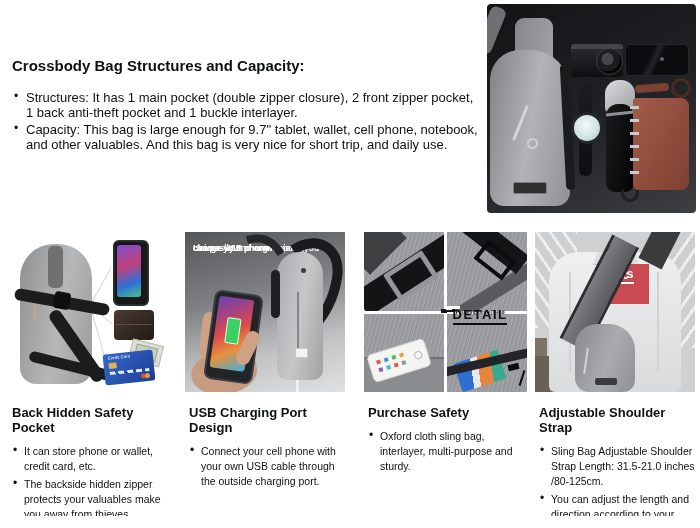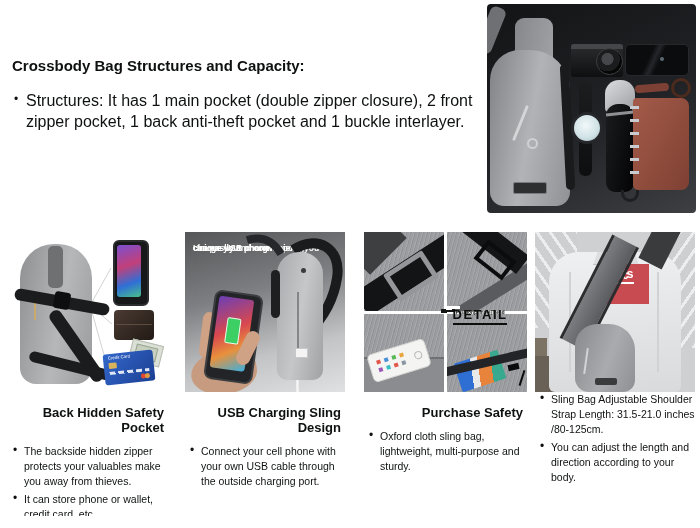--- a/index.html
+++ b/index.html
@@ -3,21 +3,21 @@
 <meta charset="utf-8">
 <style>
   html,body{margin:0;padding:0;background:#fff;}
   .page{position:relative;width:700px;height:516px;background:#fff;overflow:hidden;
         font-family:"Liberation Sans",sans-serif;color:#0f1111;}
 
   
   .intro{position:absolute;left:12px;top:57px;width:472px;}
   .intro h2{margin:0 0 16px;font-size:15px;font-weight:bold;color:#0f1111;}
   .blist{list-style:none;margin:0;padding:0;}
-  .blist li{position:relative;padding-left:14px;font-size:16px;line-height:21px;margin:0 0 2px;color:#0f1111;}
+  .blist li{position:relative;padding-left:14px;font-size:13px;line-height:15px;margin:0 0 2px;color:#0f1111;}
   .blist li::before{content:"•";position:absolute;left:2px;top:-1px;font-size:12px;}
 
   
   .hero{position:absolute;left:487px;top:4px;width:209px;height:209px;border-radius:4px;overflow:hidden;
         background:linear-gradient(155deg,#131416 0%,#212225 55%,#3d3f43 100%);}
   .hero *{position:absolute;}
   .fabric{background-color:#9c9da0;
           background-image:repeating-linear-gradient(105deg,rgba(255,255,255,.09) 0 1px,rgba(0,0,0,.06) 1px 2px,transparent 2px 4px);}
   .hb-strap{left:-4px;top:2px;width:16px;height:48px;background:#6e7073;transform:rotate(22deg);border-radius:6px;}
   .hb-handle{left:28px;top:14px;width:38px;height:42px;border-radius:9px 9px 0 0;
@@ -52,21 +52,21 @@
   .kc-ring{left:184px;top:74px;width:14px;height:14px;border-radius:50%;border:3px solid #4c2a1d;}
 
   
   .fcol{position:absolute;top:232px;}
   .c1{left:8px;width:160px;}
   .c2{left:185px;width:160px;}
   .c3{left:340px;width:163px;margin-left:24px;}
   .c4{left:535px;width:160px;}
   .fimg{position:relative;height:160px;overflow:hidden;}
   .fimg *{position:absolute;}
-  .fhead{margin:13px 4px 9px;font-size:13px;font-weight:bold;color:#0f1111;text-align:right;}
+  .fhead{margin:13px 4px 9px;font-size:13px;font-weight:bold;color:#0f1111;}
   .fcol .blist{margin:0 0 0 4px;}
   .fcol .blist li{font-size:10.5px;line-height:15px;margin-bottom:3px;padding-left:12px;}
   .fcol .blist li::before{left:1px;}
 
   
   .f1{background:#fff;}
   .f1 svg{left:0;top:0;}
   .f1-bag{left:12px;top:12px;width:72px;height:140px;border-radius:34px 34px 16px 16px;
           background:linear-gradient(100deg,#8e9092,#b6b7b9 55%,#9b9c9e);}
   .f1-hdl{left:40px;top:14px;width:15px;height:42px;background:#6e7072;border-radius:5px;}
@@ -165,20 +165,21 @@
 </style>
 </head>
 <body>
 
 <div class="page">
 
   <section class="intro">
     <h2>Crossbody Bag Structures and Capacity:</h2>
     <ul class="blist">
       <li>Structures: It has 1 main pocket (double zipper closure), 2 front zipper pocket, 1 back anti-theft pocket and 1 buckle interlayer.</li>
+      <li>Capacity: This bag is large enough for 9.7" tablet, wallet, cell phone, notebook, and other valuables. And this bag is very nice for short trip, and daily use.</li>
     </ul>
   </section>
 
   <div class="hero">
     <div class="hb-strap"></div>
     <div class="hb-handle fabric"></div>
     <div class="hb-body fabric"></div>
     <div class="hb-edge"></div>
     <div class="hb-zip"></div>
     <div class="hb-pull"></div>
@@ -223,22 +224,22 @@
       <div class="f1-card">
         <span class="f1-cardlabel">Credit Card</span>
         <div class="f1-chip"></div>
         <div class="f1-num"></div>
         <div class="f1-cc1"></div>
         <div class="f1-cc2"></div>
       </div>
     </div>
     <h3 class="fhead">Back Hidden Safety Pocket</h3>
     <ul class="blist">
+      <li>It can store phone or wallet, credit card, etc.</li>
       <li>The backside hidden zipper protects your valuables make you away from thieves.</li>
-      <li>It can store phone or wallet, credit card, etc.</li>
     </ul>
   </div>
 
   <div class="fcol c2">
     <div class="fimg f2">
       <div class="f2-overlay">
         <div>Unique USB charging port, you</div>
         <div>can easily and conveniently</div>
         <div>charge your phone</div>
       </div>
@@ -255,21 +256,21 @@
       <div class="f2-seam"></div>
       <div class="f2-usb"></div>
       <div class="f2-fing"></div>
       <div class="f2-hand"></div>
       <div class="f2-phone">
         <div class="f2-scr"></div>
         <div class="f2-batt"></div>
       </div>
       <div class="f2-thumb"></div>
     </div>
-    <h3 class="fhead">USB Charging Sling Design</h3>
+    <h3 class="fhead">USB Charging Port Design</h3>
     <ul class="blist">
       <li>Connect your cell phone with your own USB cable through the outside charging port.</li>
     </ul>
   </div>
 
   <div class="fcol c3">
     <div class="fimg f3">
       <div class="f3grid">
         <div class="f3cell fabric">
           <div class="tl-corner"></div>
@@ -299,21 +300,21 @@
         <span class="f3-chip1">
           <span class="f3-title">DETAIL</span>
         </span>
         <span class="f3-chip2">
           <span class="f3-sub">Fashion|Simple|Trend</span>
         </span>
       </div>
     </div>
     <h3 class="fhead">Purchase Safety</h3>
     <ul class="blist">
-      <li>Oxford cloth sling bag, lightweight, multi-purpose and sturdy.</li>
+      <li>Oxford cloth sling bag, interlayer, multi-purpose and sturdy.</li>
     </ul>
   </div>
 
   <div class="fcol c4">
     <div class="fimg f4">
       <div class="f4-latL"></div>
       <div class="f4-latR"></div>
       <div class="f4-step2"></div>
       <div class="f4-step1"></div>
       <div class="f4-hair"></div>
@@ -324,19 +325,20 @@
       <div class="f4-patch">
         <span class="l1">Let's</span>
         <span class="l2">Roc</span>
       </div>
       <div class="f4-strapTop"></div>
       <div class="f4-strap fabric"></div>
       <div class="f4-bag fabric"></div>
       <div class="f4-bagzip"></div>
       <div class="f4-baglabel"></div>
     </div>
+    <h3 class="fhead">Adjustable Shoulder Strap</h3>
     <ul class="blist">
       <li>Sling Bag Adjustable Shoulder Strap Length: 31.5-21.0 inches /80-125cm.</li>
       <li>You can adjust the length and direction according to your body.</li>
     </ul>
   </div>
 
 </div>
 
 </body></html>

